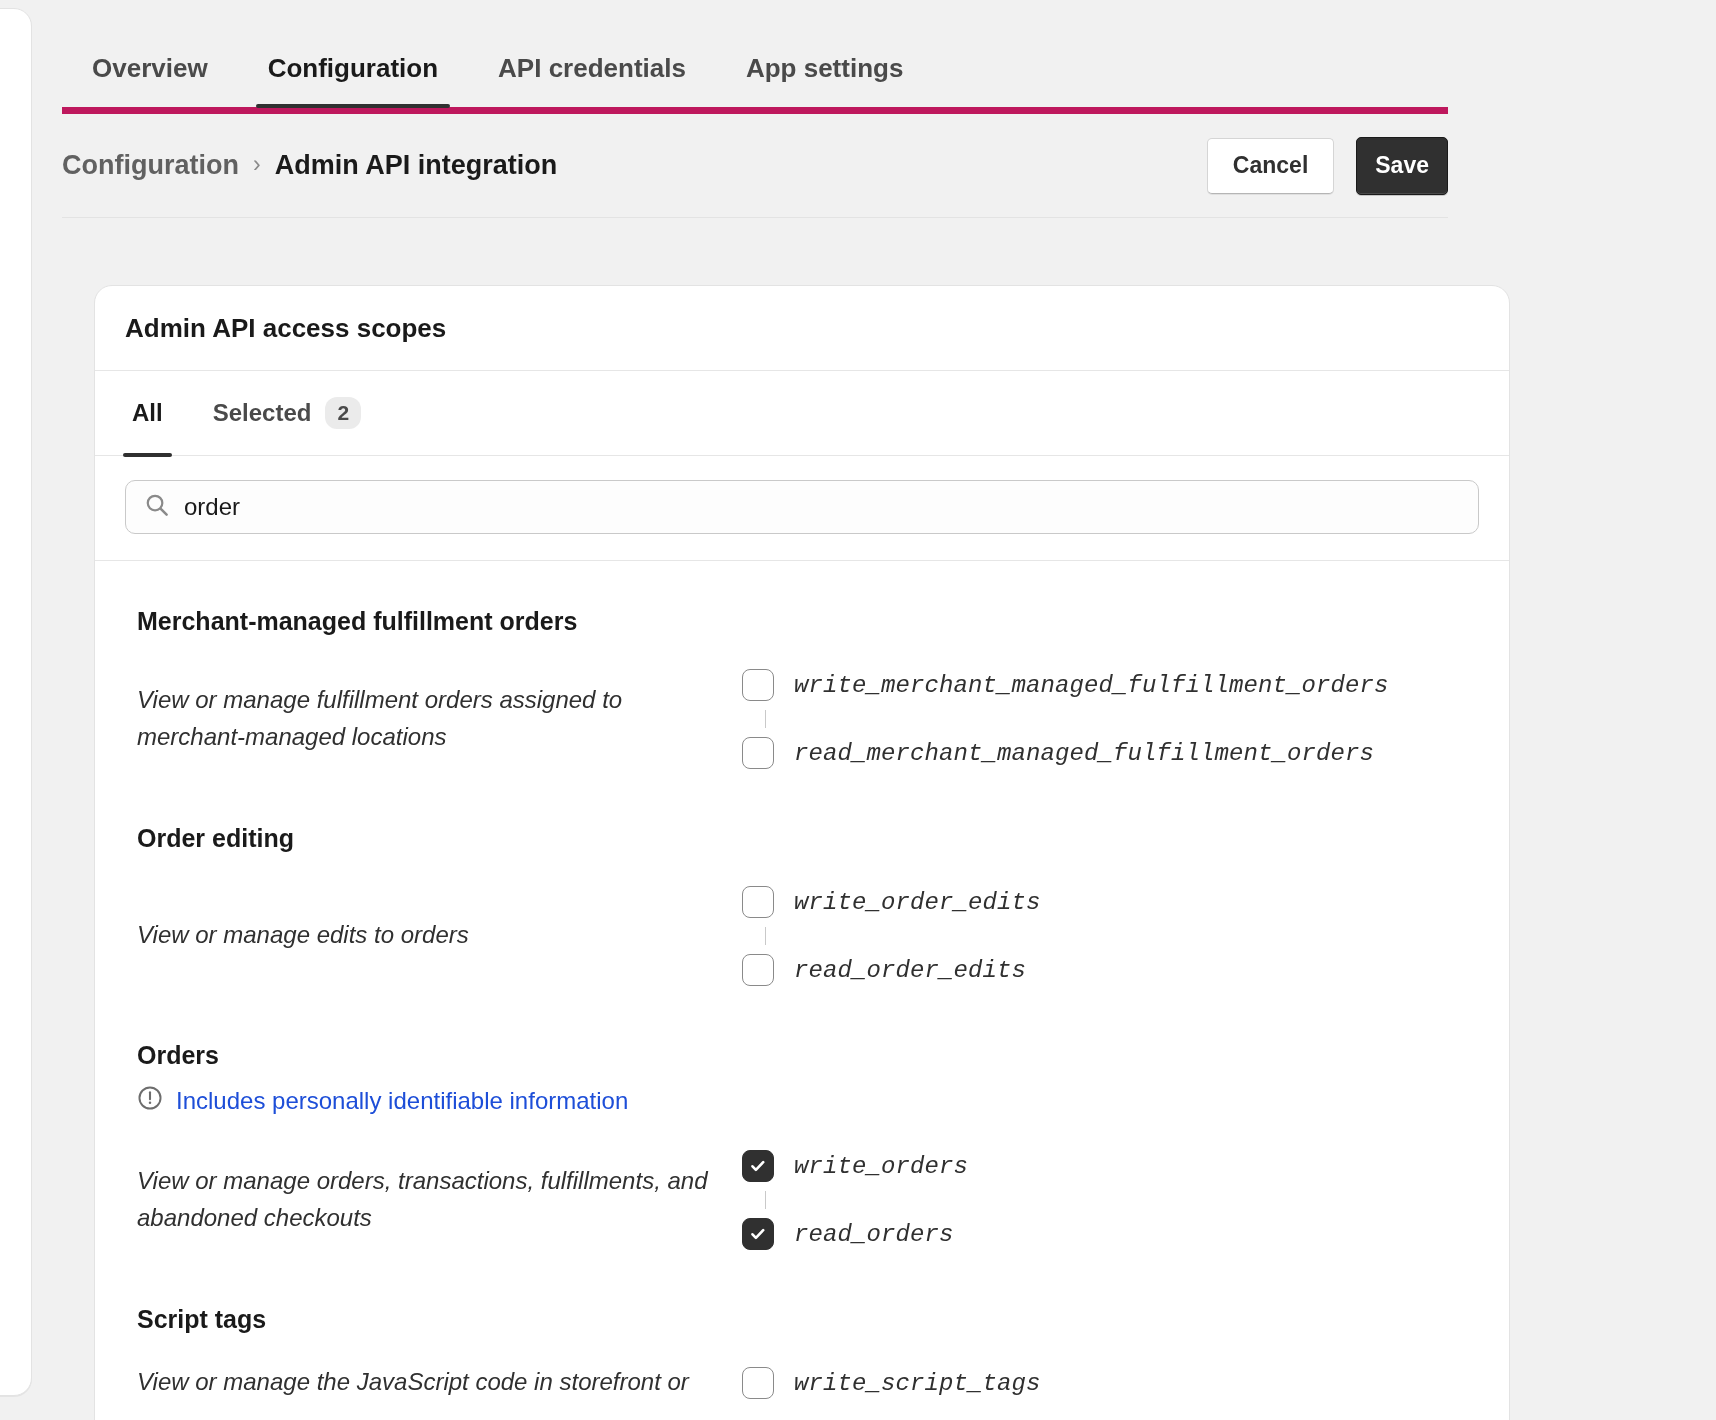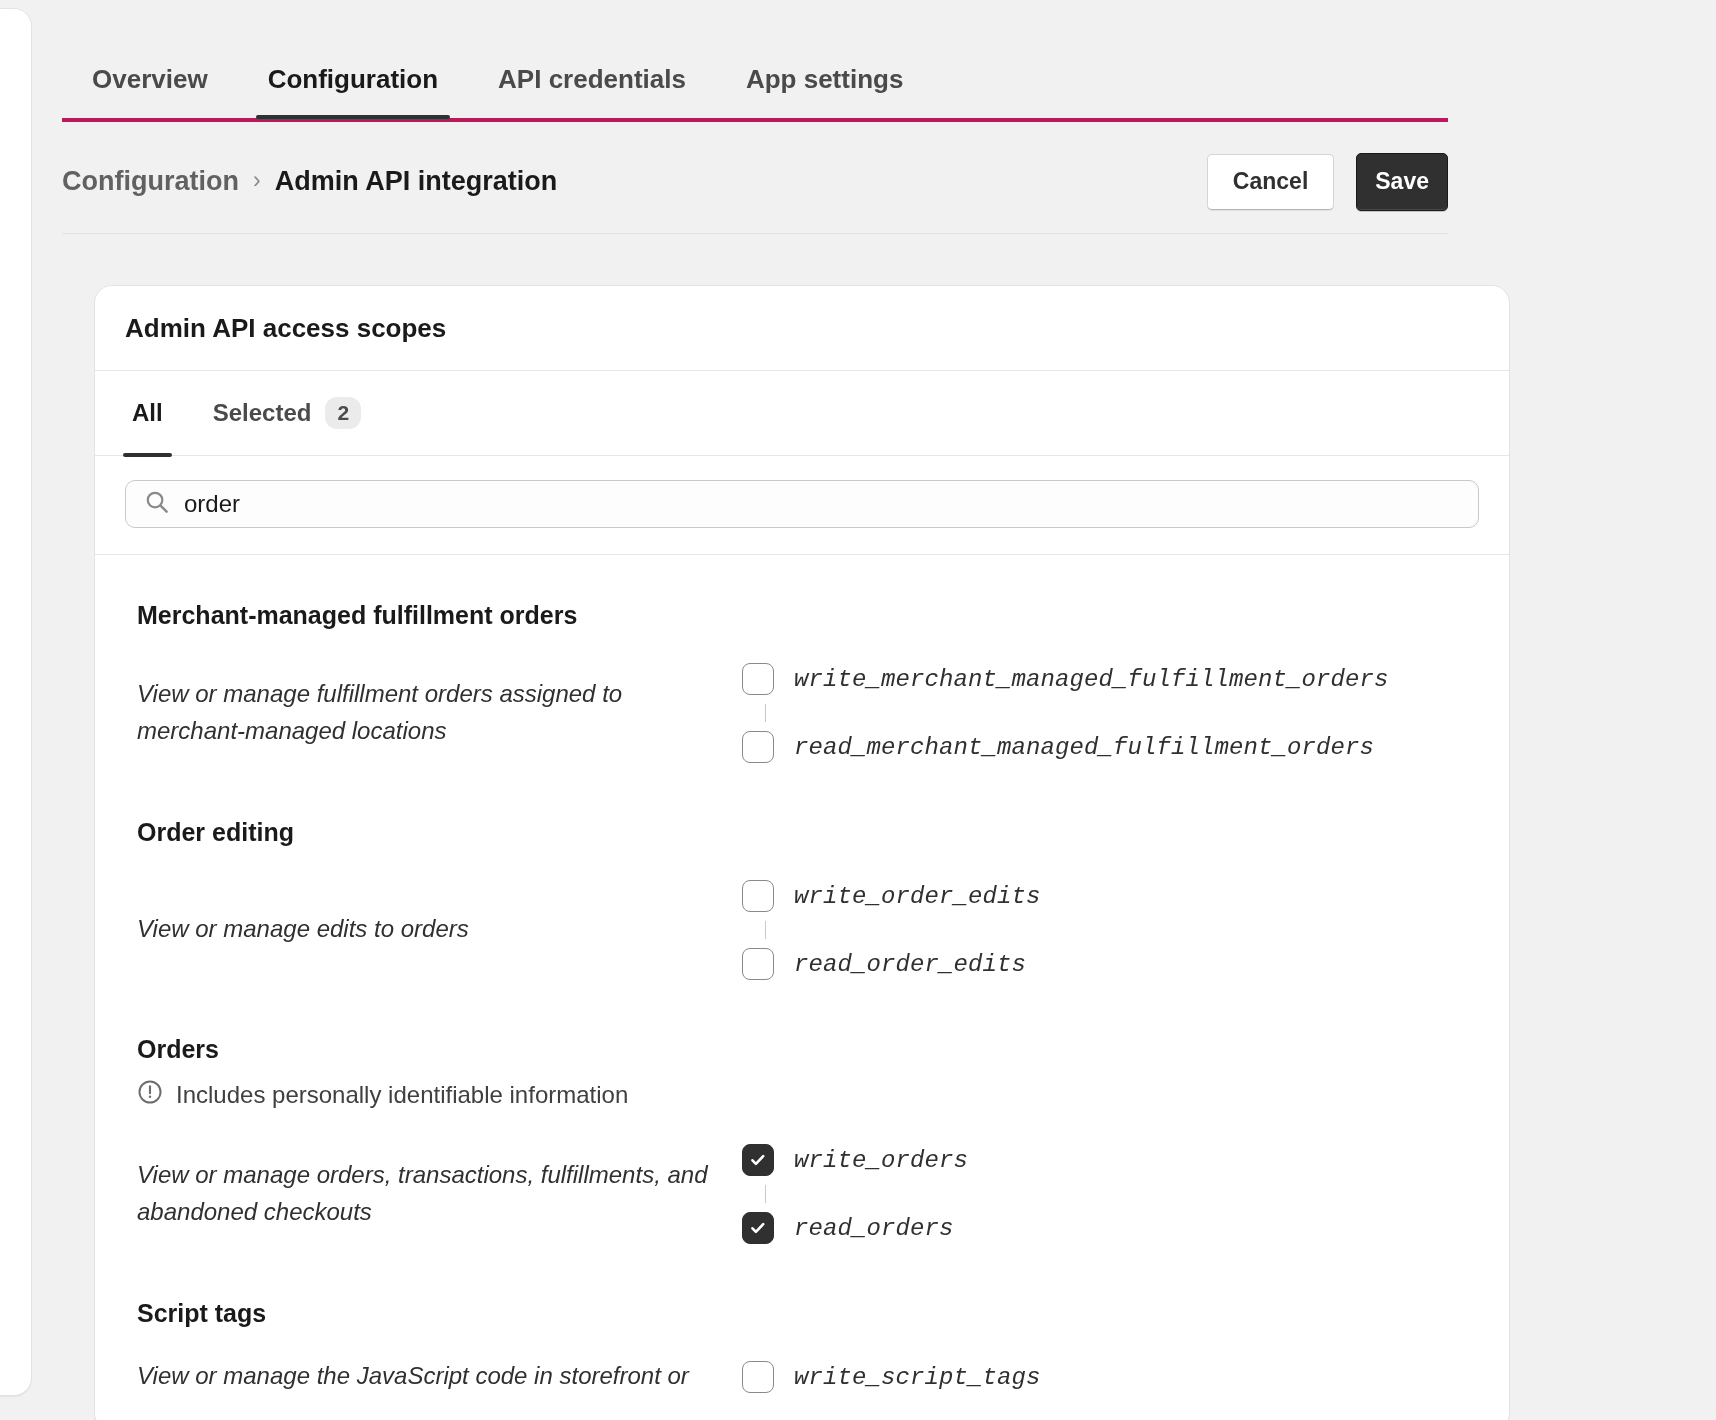--- a/index.html
+++ b/index.html
@@ -32,22 +32,22 @@
     top: 0;
     width: 1446px;
     height: 1420px;
     background: #f1f1f1;
   }
 
   
   #tabbar {
     position: relative;
     height: 114px;
-    border-bottom: 4px solid #be185d;
-    margin: 8px 30px;
+    border-bottom: 7px solid #be185d;
+    margin: 0 30px;
     display: flex;
     align-items: flex-end;
     gap: 0px;
   }
   .tab {
     position: relative;
     padding: 0 30px 26px 30px;
     font-size: 26px;
     font-weight: 700;
     color: #4a4a4a;
@@ -200,21 +200,21 @@
     padding: 5px 12px 6px;
     line-height: 1;
   }
 
   
   #search-wrap {
     padding: 24px 30px 26px 30px;
   }
   #search-box {
     position: relative;
-    height: 48px;
+    height: 54px;
     border: 1px solid #c9c9c9;
     border-radius: 10px;
     background: #fdfdfd;
     display: flex;
     align-items: center;
     padding: 0 18px;
     gap: 14px;
   }
   #search-icon { flex: 0 0 auto; display: block; }
   #search-input {
@@ -242,21 +242,21 @@
     font-weight: 700;
     color: #1a1a1a;
     padding-top: 46px;
   }
   .pii {
     display: flex;
     align-items: center;
     gap: 13px;
     padding-top: 15px;
     font-size: 24px;
-    color: #404040;
+    color: #1d4ed8;
   }
   .pii-icon { flex: 0 0 auto; display: block; }
 
   .row {
     display: flex;
     align-items: center;
     padding-top: 22px;
     font-style: italic;
   }
   .row-desc {

